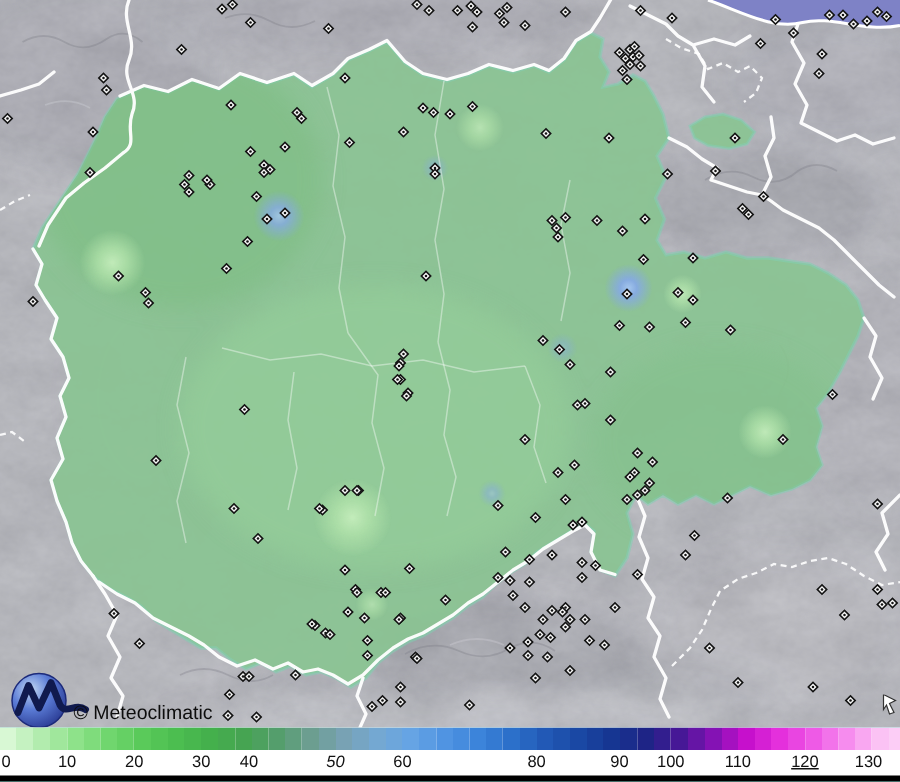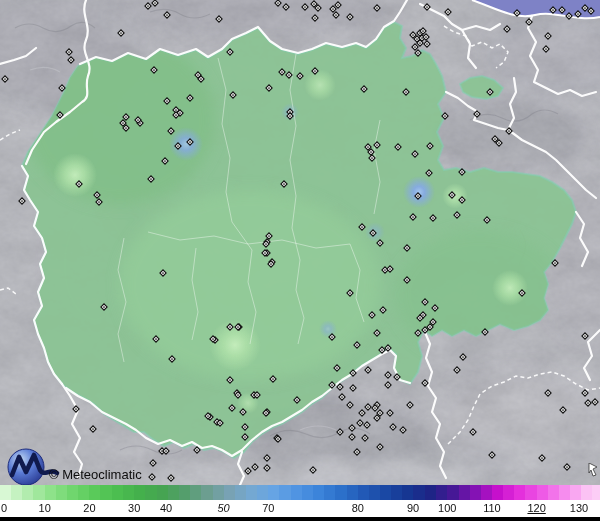--- a/index.html
+++ b/index.html
@@ -648,21 +648,21 @@
         <div class="cell" style="background: linear-gradient(to right, rgb(246, 140, 238) 0px, rgb(246, 140, 238) 50%, rgb(249, 167, 241) 50%, rgb(249, 167, 241) 100%);"></div>
         <div class="cell" style="background: linear-gradient(to right, rgb(251, 194, 244) 0px, rgb(251, 194, 244) 50%, rgb(252, 205, 246) 50%, rgb(252, 205, 246) 100%);"></div>
       </div>
     <div class="legend-ticks" id="legend-ticks">
         <span class="tick first" style="left: 1px;">0</span>
         <span class="tick" style="left: 44.72px;">10</span>
         <span class="tick" style="left: 89.44px;">20</span>
         <span class="tick" style="left: 134.16px;">30</span>
         <span class="tick" style="left: 166px;">40</span>
         <span class="tick" style="left: 223.6px; font-style: italic;">50</span>
-        <span class="tick" style="left: 268.32px;">70</span>
+        <span class="tick" style="left: 268.32px;">60</span>
         <span class="tick" style="left: 313.04px; margin-top: 48px;">70</span>
         <span class="tick" style="left: 357.76px;">80</span>
         <span class="tick" style="left: 413px;">90</span>
         <span class="tick" style="left: 447.2px;">100</span>
         <span class="tick" style="left: 491.92px;">110</span>
         <span class="tick" style="left: 536.64px; text-decoration: underline;">120</span>
         <span class="tick" style="left: 579px;">130</span>
       </div>
     <div class="legend-footer"></div>
   </div>

